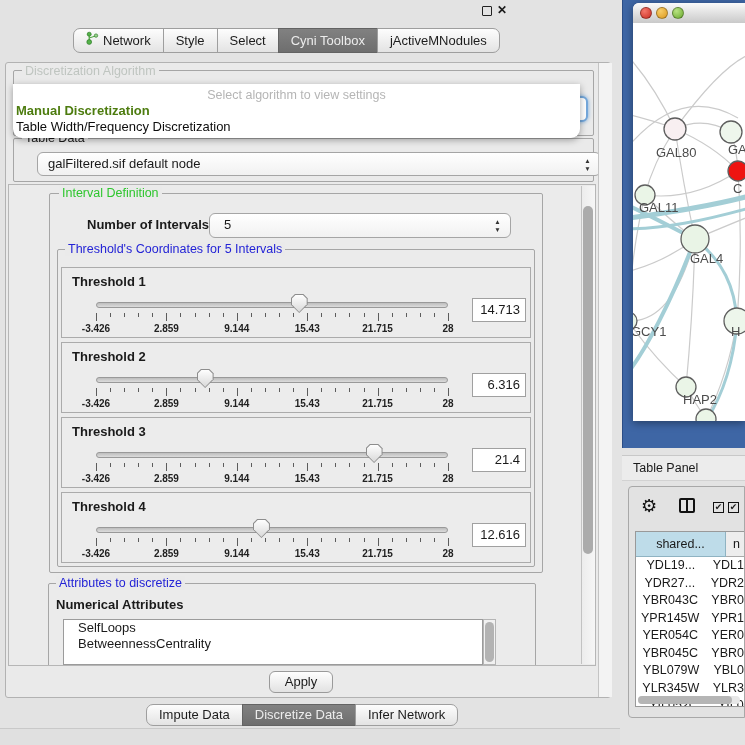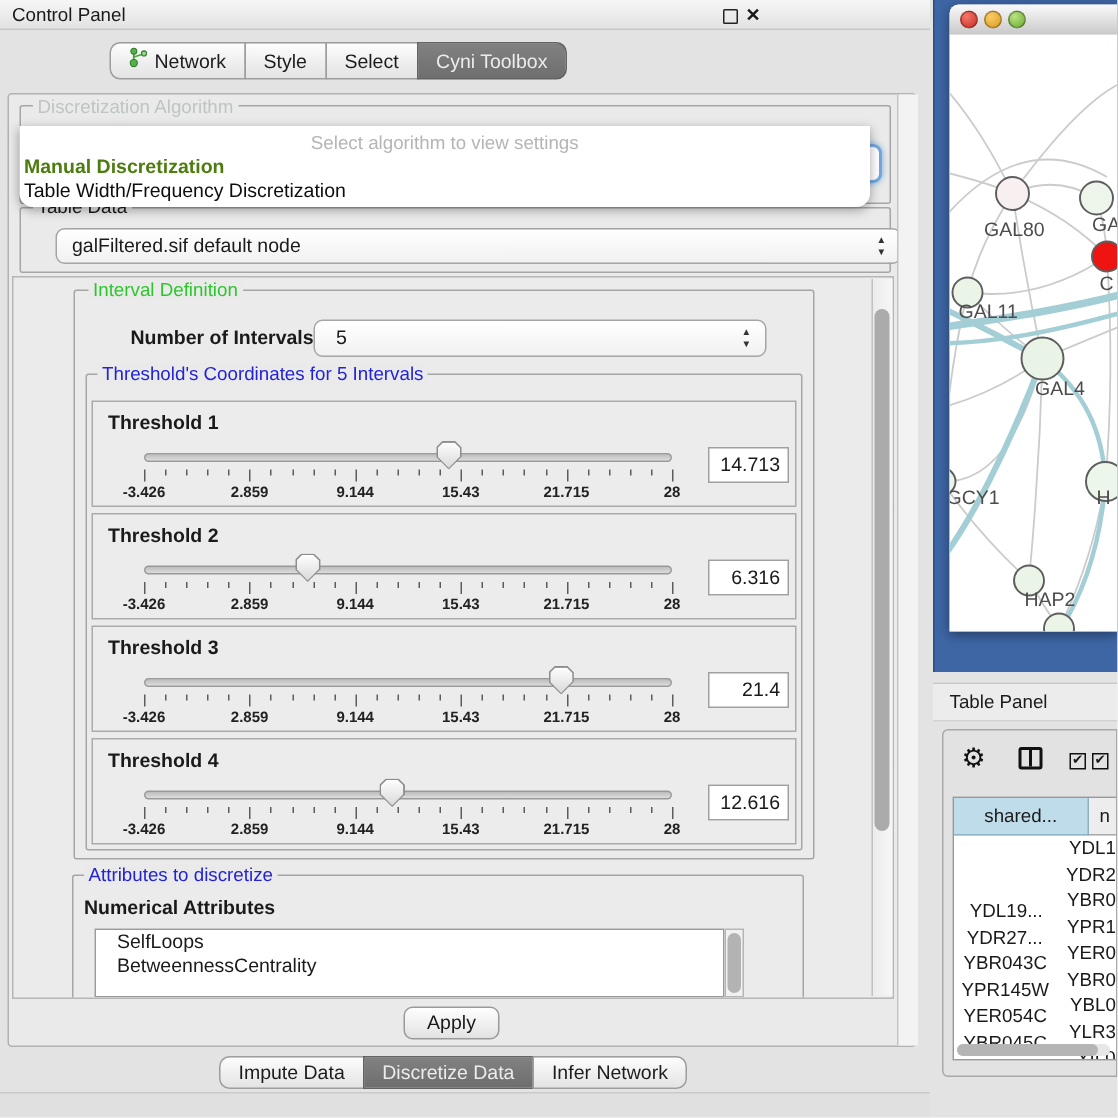--- a/index.html
+++ b/index.html
@@ -89,34 +89,31 @@
   .colicon{position:absolute;left:50px;top:11px;width:16px;height:15px;border:2px solid #111;border-radius:2px;box-sizing:border-box;}
   .colicon div{position:absolute;left:5px;top:0;bottom:0;width:2px;background:#111;}
   .cb{position:absolute;top:15px;width:11px;height:11px;border:1.5px solid #111;box-sizing:border-box;font-size:9px;line-height:9px;text-align:center;font-family:"DejaVu Sans",sans-serif;}
   .tp-table{position:absolute;left:6px;top:44px;width:110px;height:176px;background:#fff;border:1px solid #999;box-sizing:border-box;overflow:hidden;}
   .th-row{position:absolute;left:0;top:0;right:0;height:25px;display:flex;}
   .th-c1{width:90px;background:var(--header-blue,#bedce9);border-right:1px solid #8fb3c2;border-bottom:1px solid #8fb3c2;
          font-size:12.5px;line-height:24px;text-align:center;box-sizing:border-box;}
   .th-c2{flex:1;background:#ededed;border-bottom:1px solid #aaa;font-size:12.5px;line-height:24px;padding-left:7px;}
   .tbody{position:absolute;left:0;top:25px;right:0;}
   .trow{display:flex;height:17.5px;font-size:12.5px;line-height:17.5px;}
-  .trow .c1{width:75px;text-align:center;margin-top:42px;}
+  .trow .c1{width:75px;text-align:center;}
   .trow .c2{flex:1;padding-left:7px;}
   .tp-hscroll{position:absolute;left:2px;bottom:2px;width:102px;height:8px;background:#e7e7e7;border-radius:4px;}
   .tp-hthumb{position:absolute;left:0;top:0;width:94px;height:8px;background:#b5b5b5;border-radius:4px;}
   text{font-family:"Liberation Sans",sans-serif;}
 </style>
 </head>
 <body>
 
 <div id="root">
 
-  <div class="abs titlebar">
-    <span>Control Panel</span>
-  </div>
   <div class="abs float-ic"></div>
   <div class="abs close-ic">✕</div>
 
   <div class="abs segwrap" style="left:73px;top:28px;">
       <div class="seg">
         <span class="tabicon"><svg width="13" height="14" viewBox="0 0 13 14">
             <line x1="3.2" y1="4" x2="3.2" y2="10" stroke="#4aa23c" stroke-width="1.2"></line>
             <line x1="3.2" y1="7" x2="10" y2="4.8" stroke="#4aa23c" stroke-width="1"></line>
             <circle cx="3.2" cy="3.2" r="2" fill="#55b24a" stroke="#2e7d27" stroke-width="0.7"></circle>
             <circle cx="3.2" cy="11" r="2.4" fill="#55b24a" stroke="#2e7d27" stroke-width="0.7"></circle>
@@ -125,20 +122,23 @@
         <span>Network</span>
       </div>
       <div class="seg">
         <span>Style</span>
       </div>
       <div class="seg">
         <span>Select</span>
       </div>
       <div class="seg sel">
         <span>Cyni Toolbox</span>
+      </div>
+      <div class="seg">
+        <span>jActiveMNodules</span>
       </div>
     </div>
 
   <div class="abs main-panel"></div>
 
   <div class="abs group" style="left:13px;top:70px;width:581px;height:66px;"></div>
   <div class="abs gtitle washed" style="left:22px;top:64px;">Discretization Algorithm</div>
 
   <div class="abs combo-frag"></div>
 

